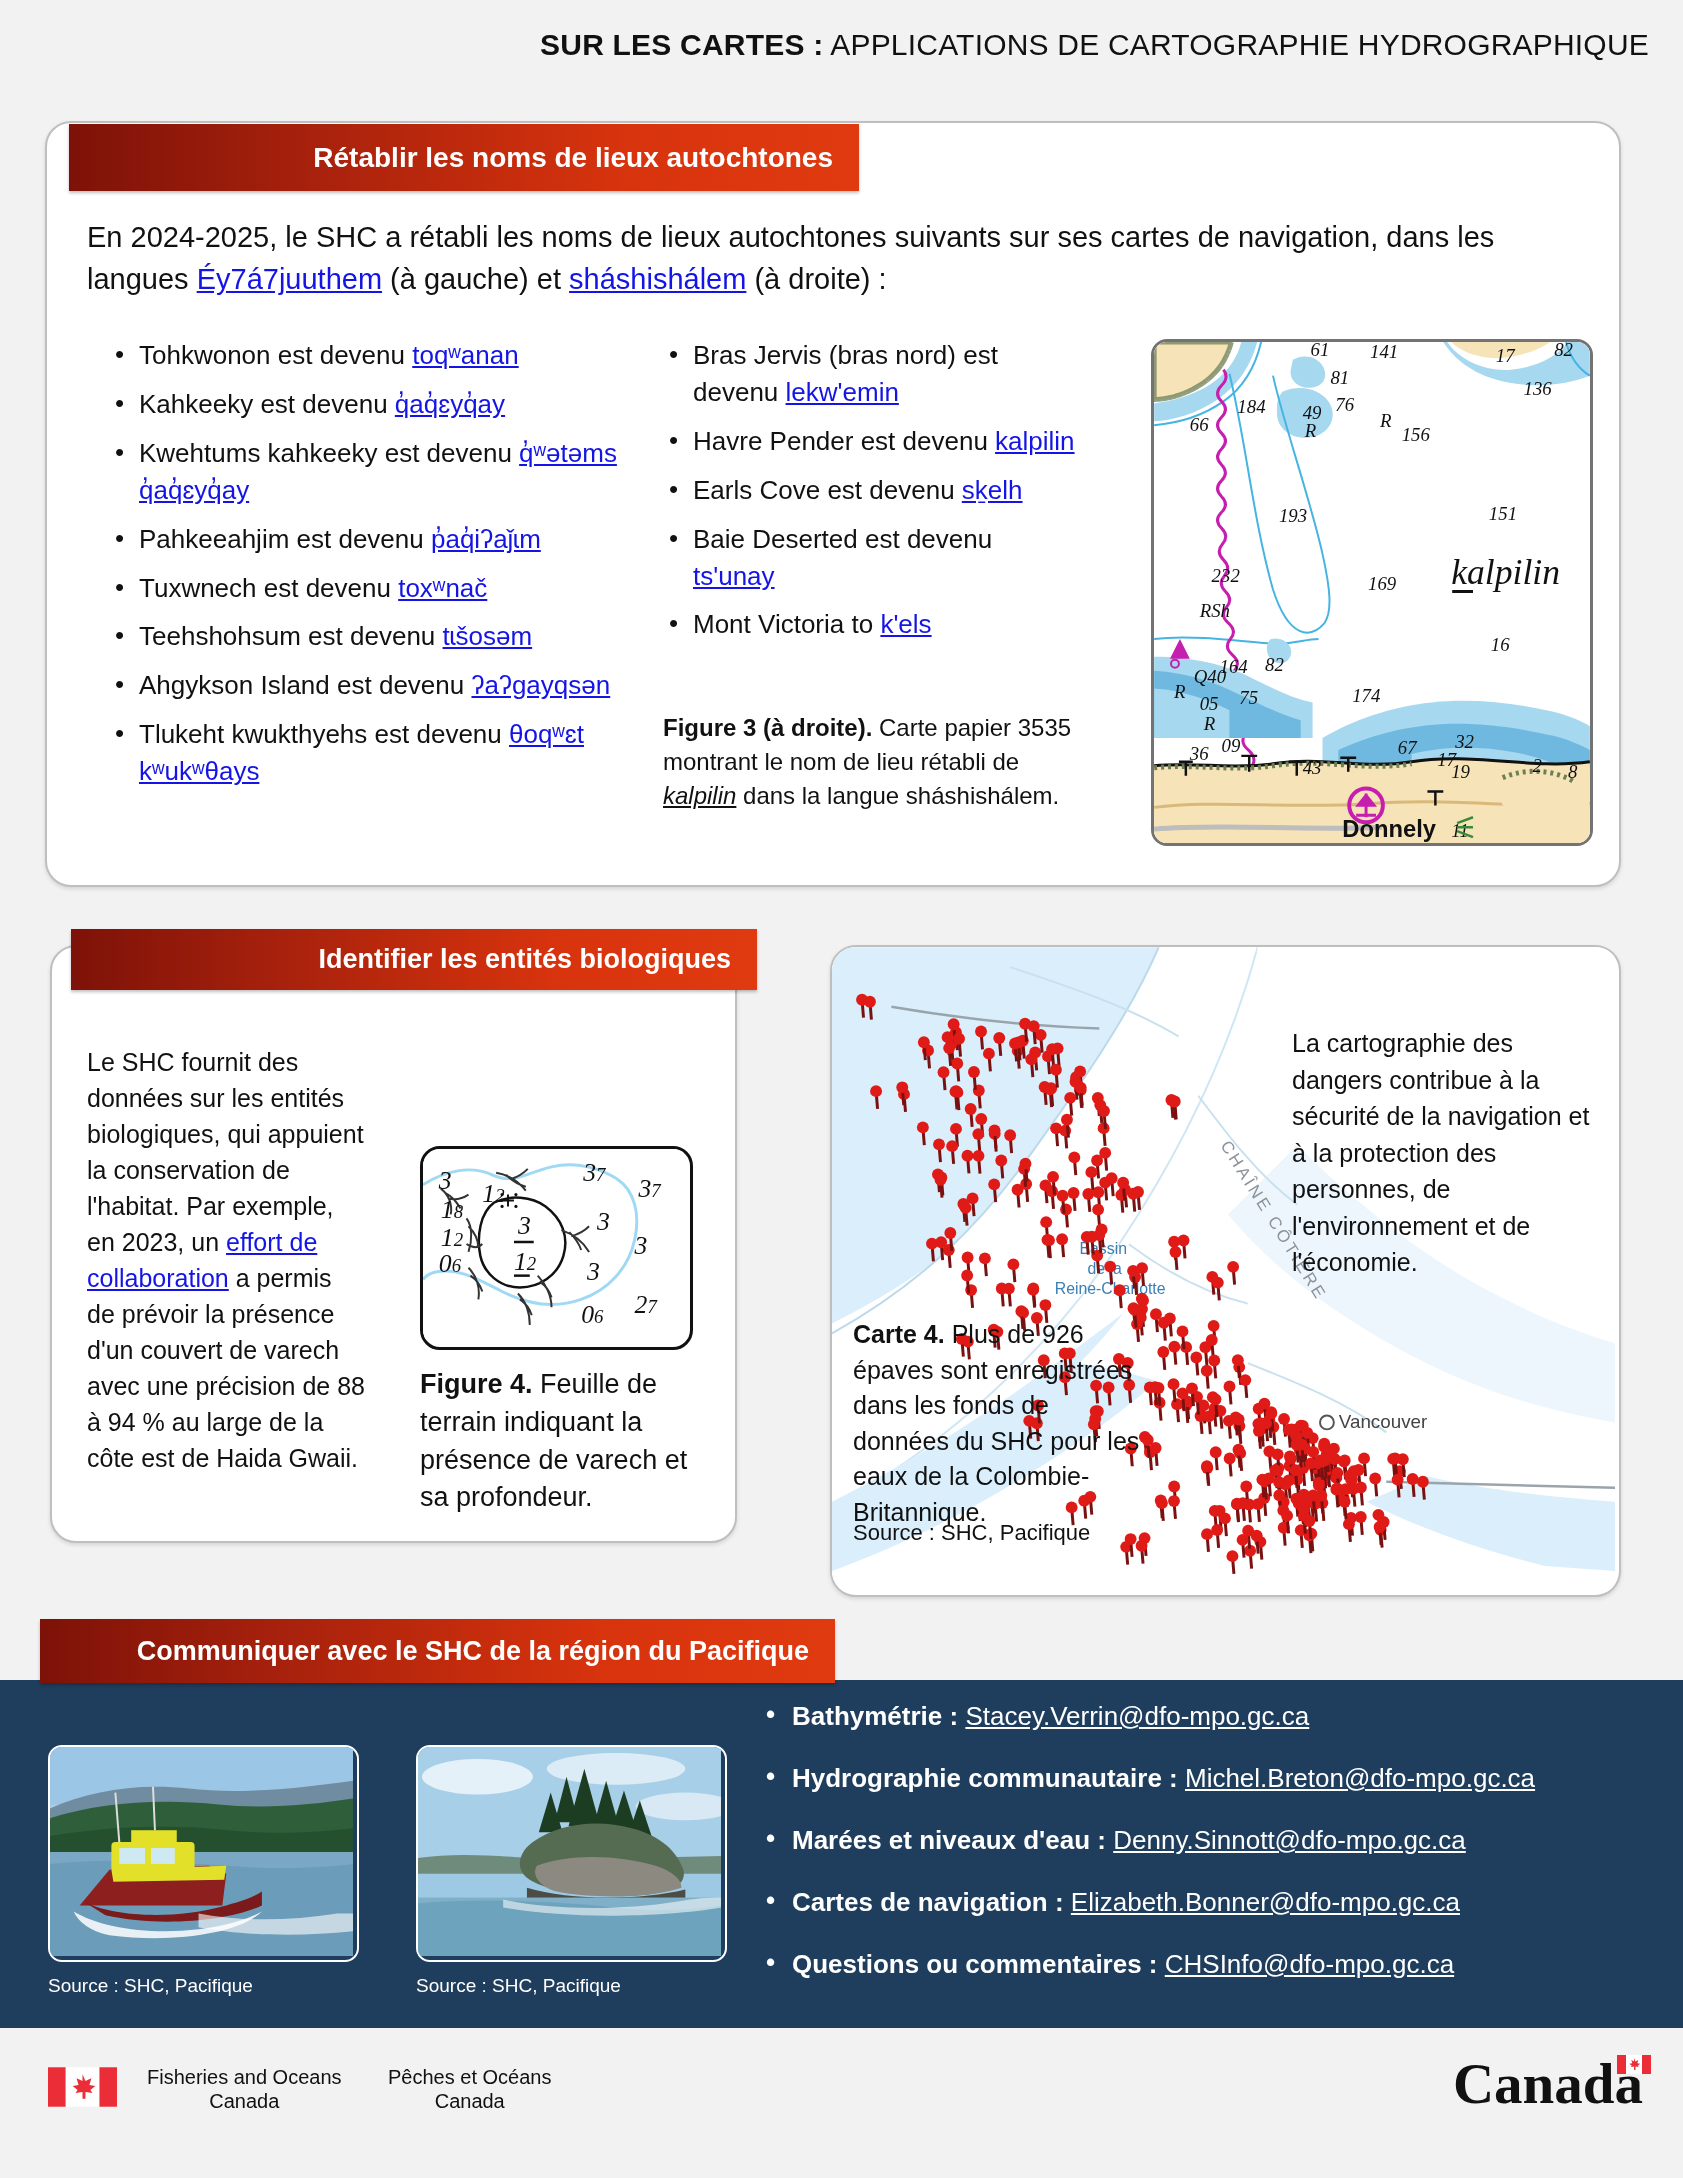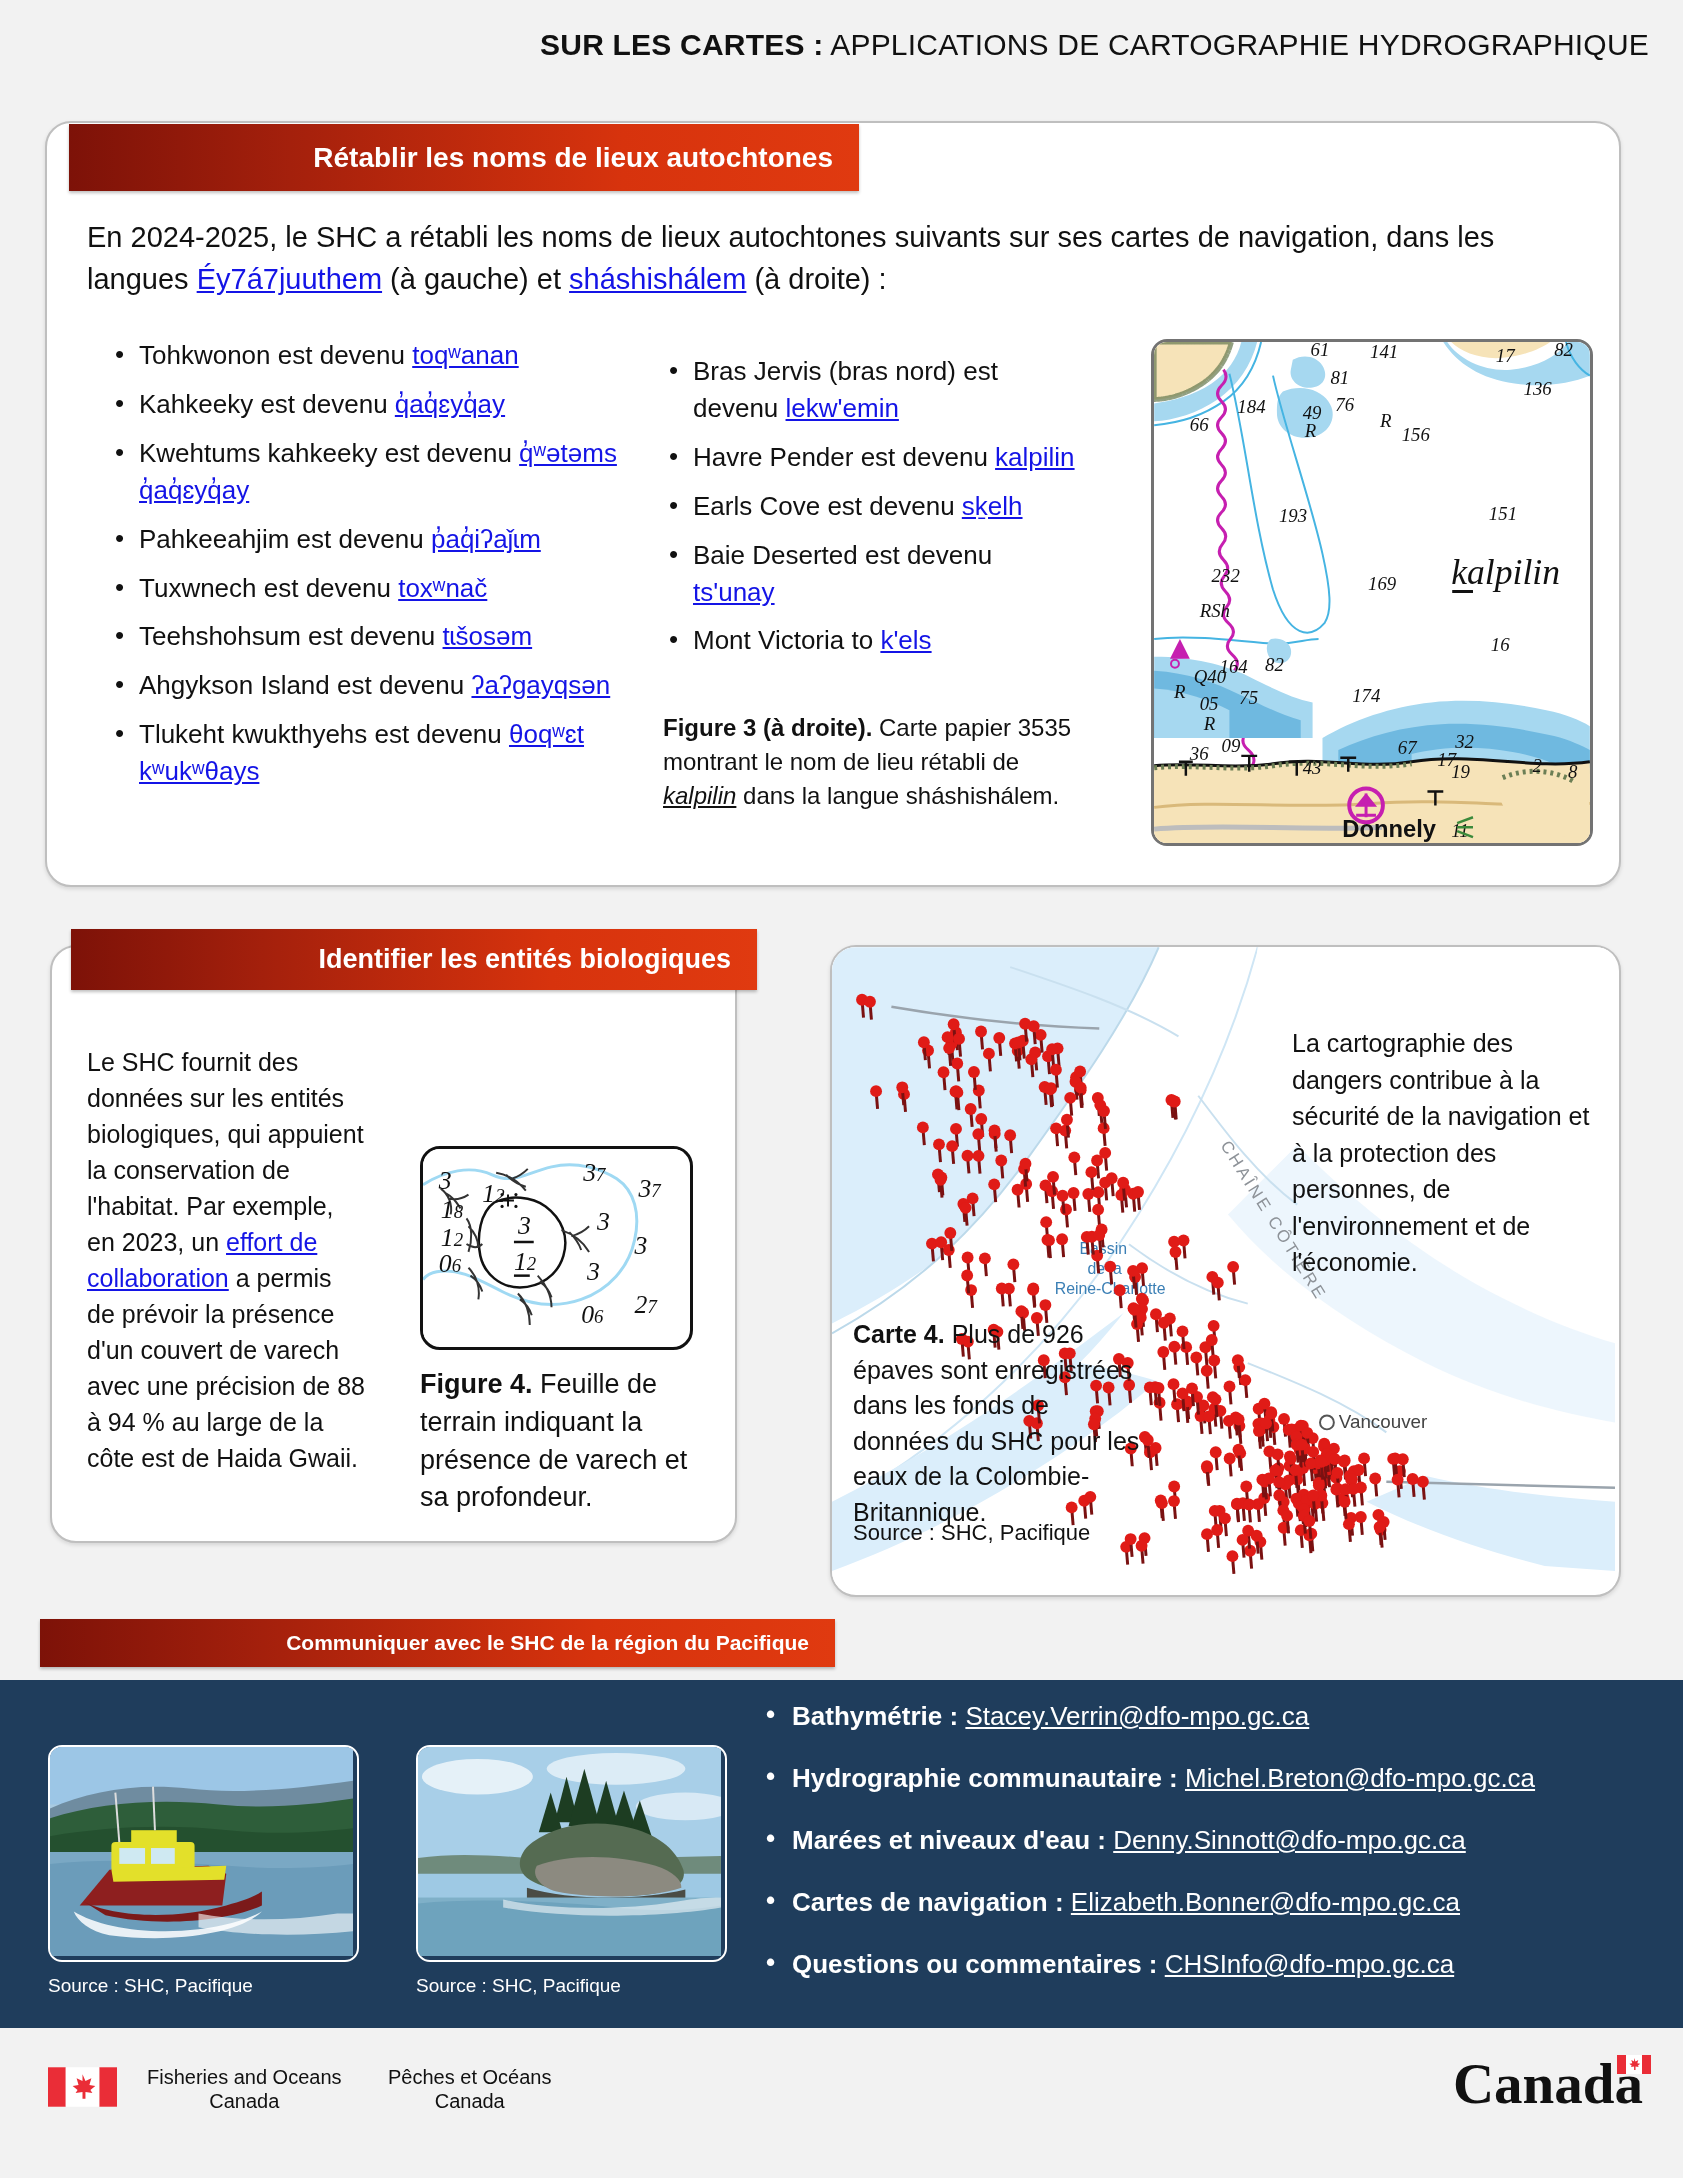--- a/index.html
+++ b/index.html
@@ -41,21 +41,21 @@
   
   #panel-names{left:45px;top:121px;width:1572px;height:762px;}
   #bar-names{left:69px;top:124px;width:738px;height:67px;font-size:28px;}
   .intro{
     position:absolute;left:87px;top:216px;width:1416px;
     font-size:29px;line-height:1.45;
   }
   a.lnk{color:#1414e6;text-decoration:underline;}
   .col{position:absolute;font-size:26px;line-height:1.42;}
   #col-a{left:109px;top:337px;width:515px;}
-  #col-b{left:663px;top:337px;width:416px;margin-top:16px;}
+  #col-b{left:663px;top:337px;width:416px;}
   ul.bl{margin:0;padding:0 0 0 30px;list-style:none;}
   ul.bl li{position:relative;margin:0 0 12px 0;}
   ul.bl li:before{content:"\2022";position:absolute;left:-24px;top:-1px;font-size:26px;}
 
   .fig3cap{
     position:absolute;left:663px;top:711px;width:426px;
     font-size:24px;line-height:1.42;
   }
   .fig3cap b{font-weight:bold;}
   .fig3cap i{font-style:italic;}
@@ -96,21 +96,21 @@
     font-size:25px;line-height:1.42;
   }
   .carte4 b{font-weight:bold;}
   .carte4src{position:absolute;left:853px;top:1520px;width:317px;font-size:22px;}
 
   
   #contact{
     position:absolute;left:0;top:1680px;width:1683px;height:348px;
     background:#1f3d5c;
   }
-  #bar-contact{left:40px;top:1619px;width:743px;height:48px;font-size:21px;}
+  #bar-contact{left:40px;top:1619px;width:743px;height:64px;font-size:27px;}
   .photo{
     position:absolute;border-radius:14px;overflow:hidden;
     border:2px solid #ffffff;
   }
   #photo1{left:48px;top:1745px;width:307px;height:213px;}
   #photo2{left:416px;top:1745px;width:307px;height:213px;}
   .psrc{position:absolute;color:#fff;font-size:19px;}
   #psrc1{left:48px;top:1975px;}
   #psrc2{left:416px;top:1975px;}
   .contacts{

